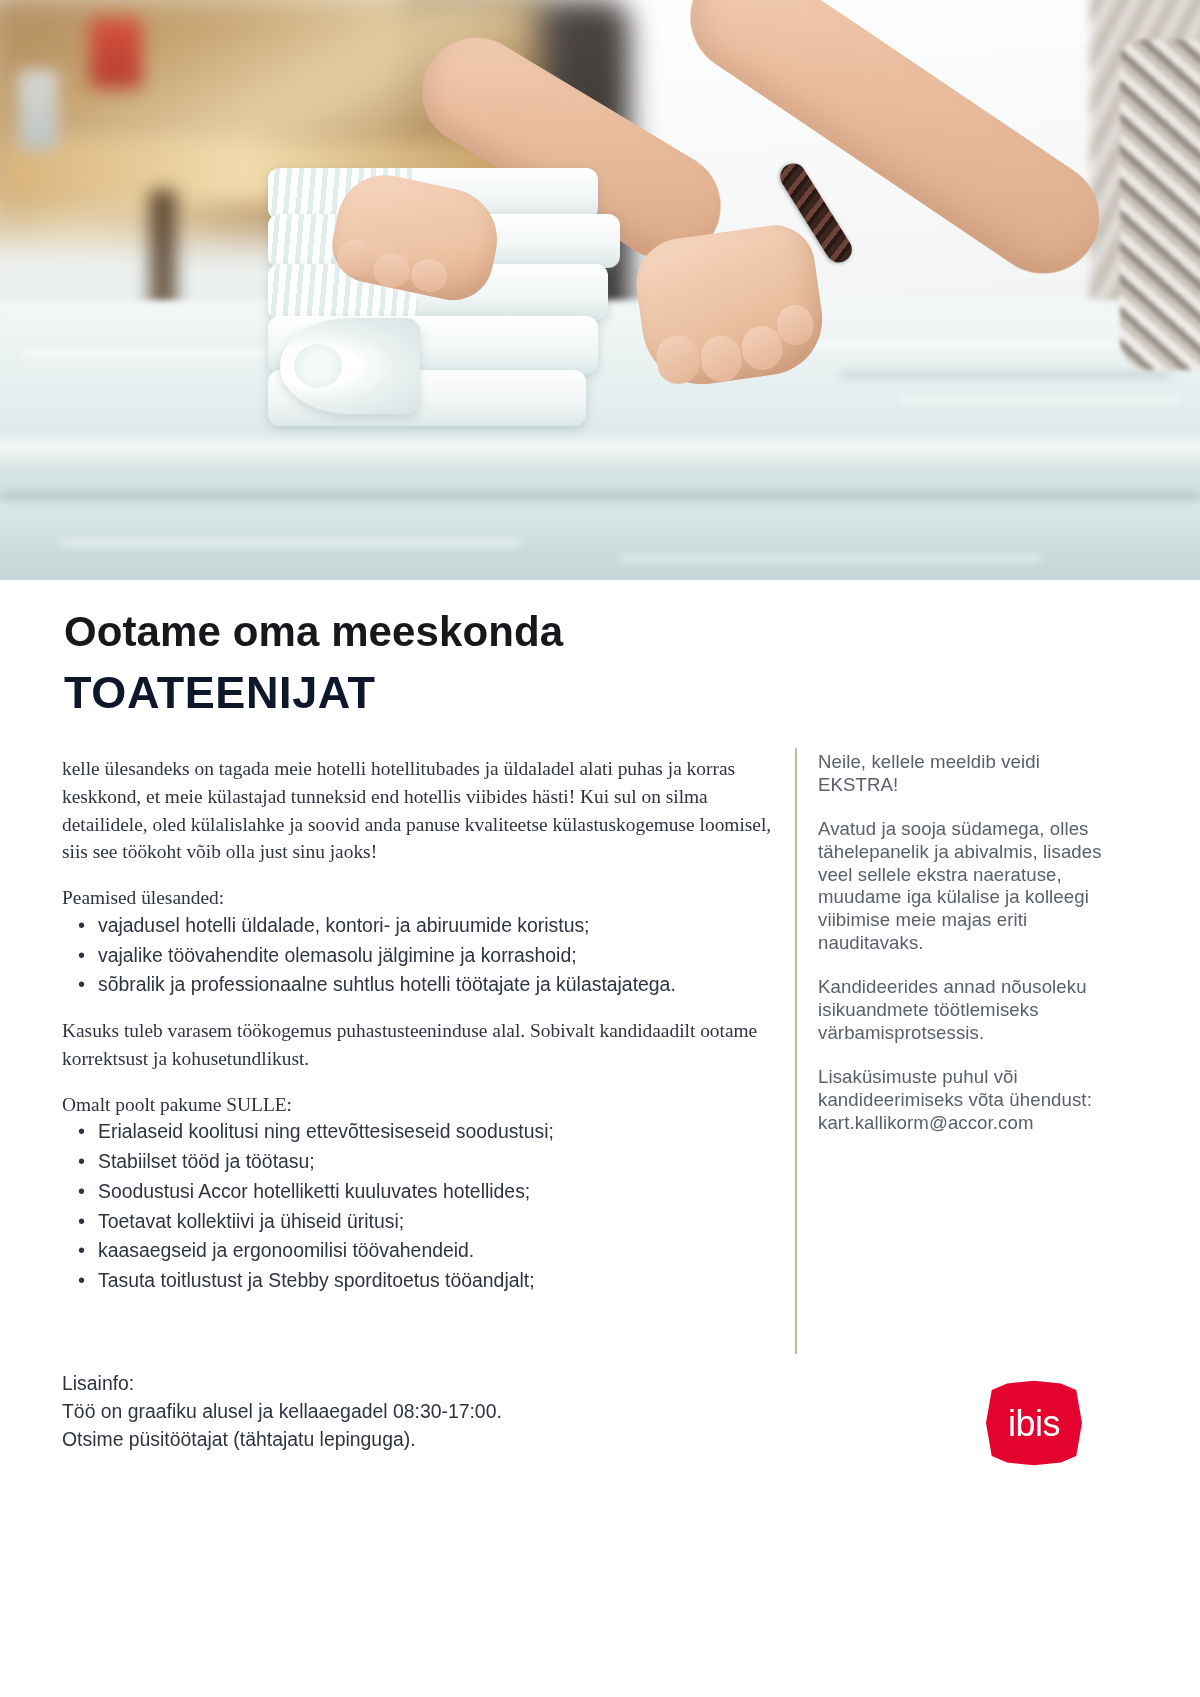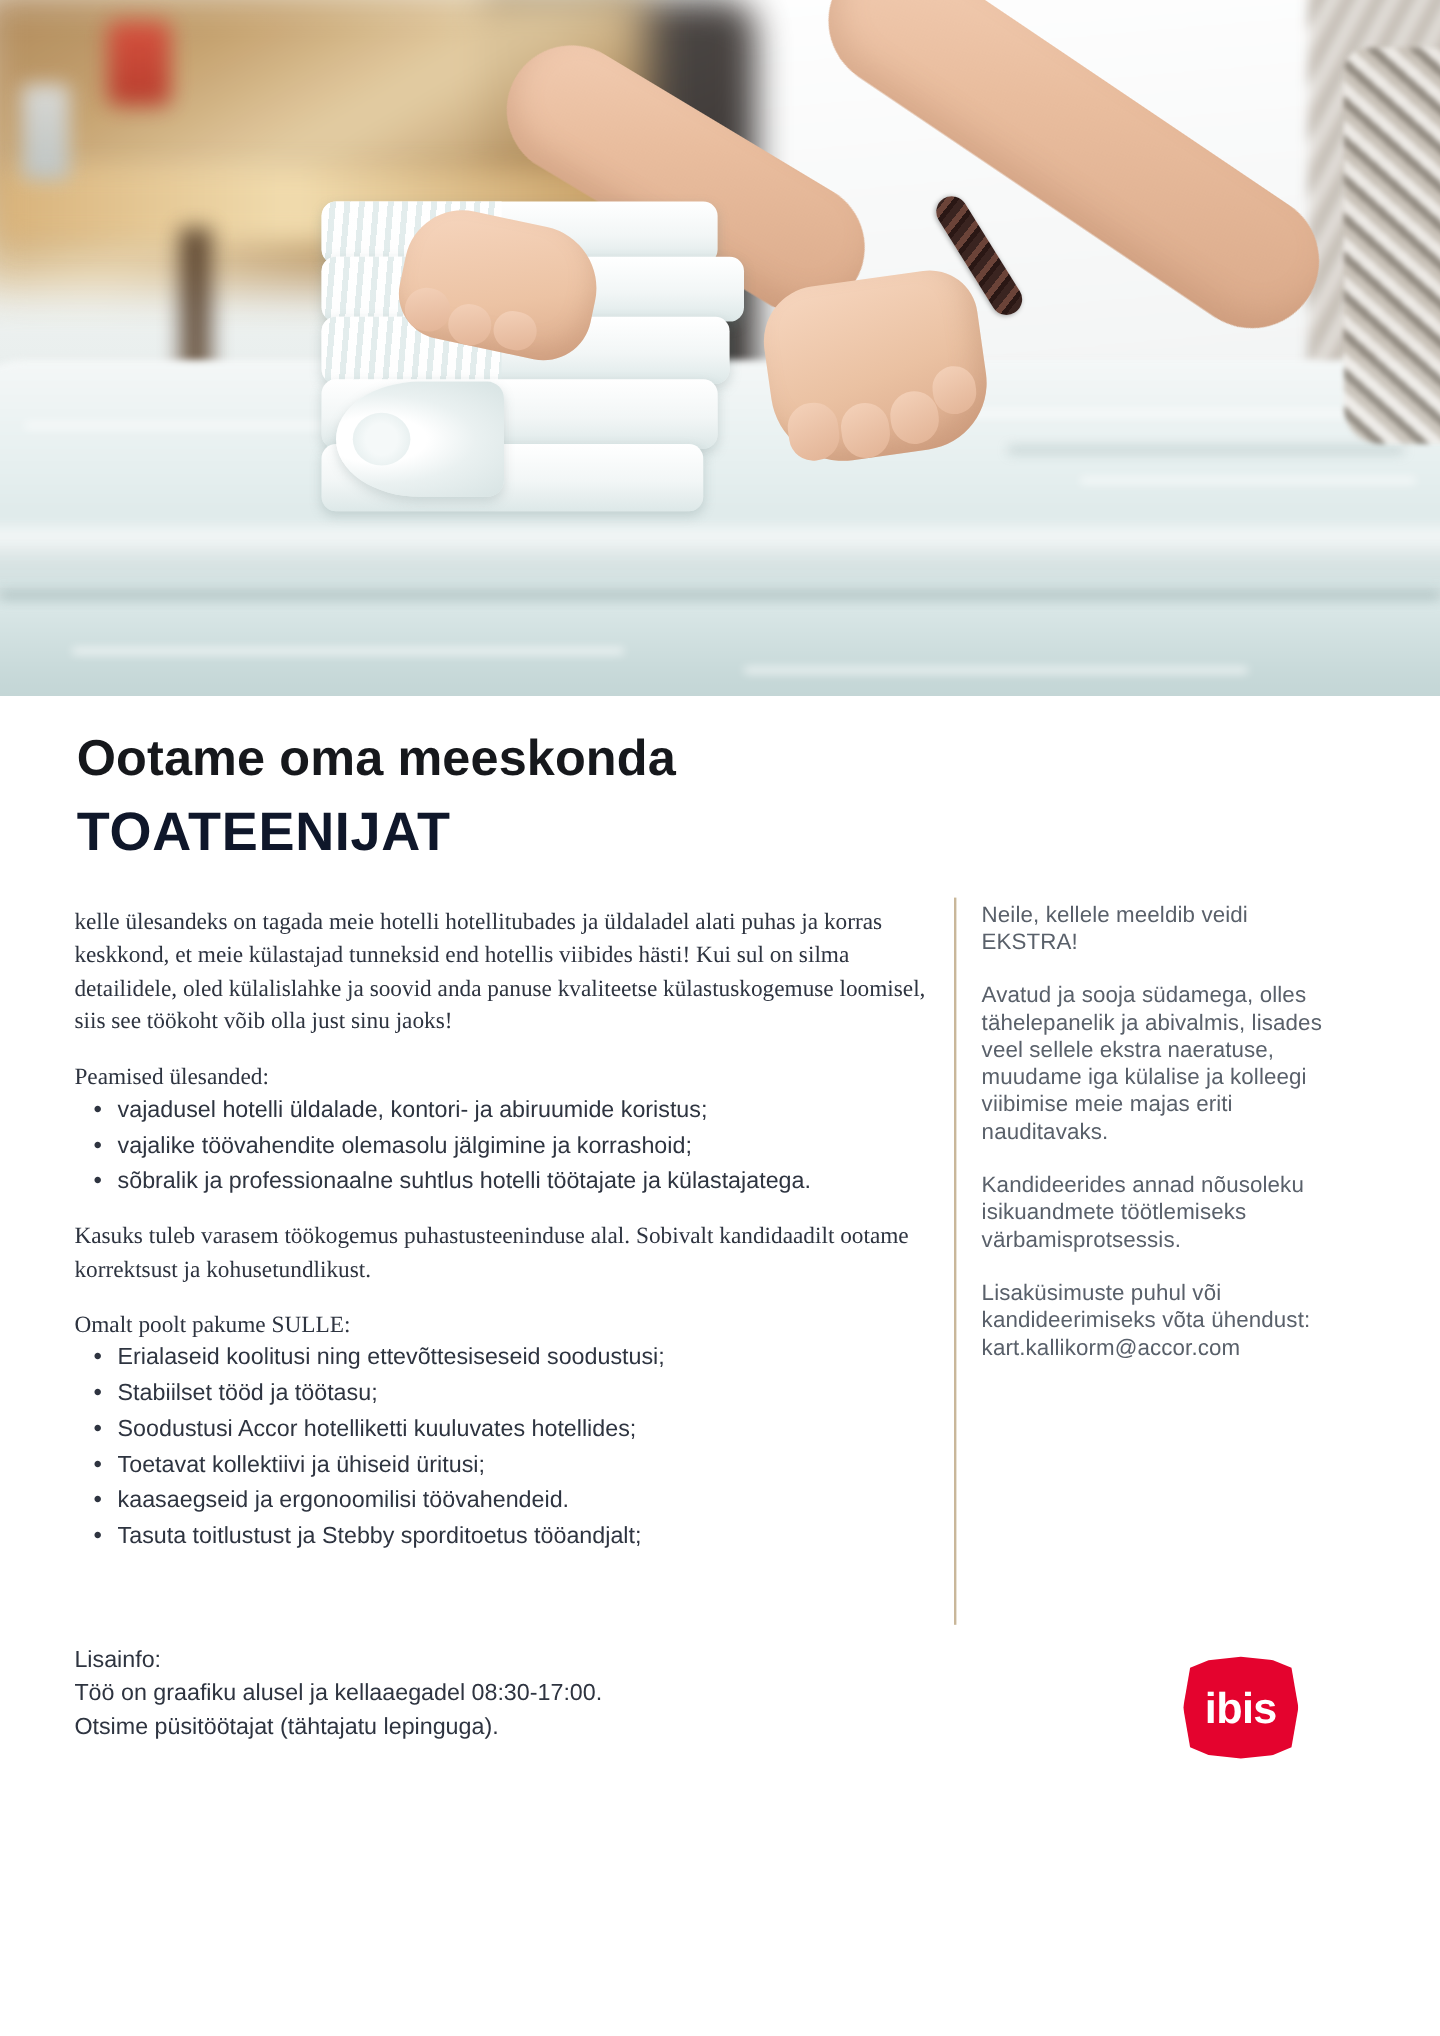--- a/index.html
+++ b/index.html
@@ -233,21 +233,21 @@
     clip-path:polygon(
       6% 14%, 22% 7%, 50% 4%, 78% 7%, 94% 14%,
       97% 32%, 100% 50%, 97% 68%, 94% 86%,
       78% 93%, 50% 96%, 22% 93%, 6% 86%,
       3% 68%, 0% 50%, 3% 32%
     );
   }
   .logo-text {
     position:absolute; inset:0;
     display:flex; align-items:center; justify-content:center;
-    color:#ffffff; font-size:36px; font-weight:700;
+    color:#ffffff; font-size:36px; font-weight:400;
     letter-spacing:-.5px; padding-top:2px;
   }
 </style>
 </head>
 <body>
 
 <div class="hero">
   <div class="hero-sky"></div>
   <div class="h-window"></div>
   <div class="h-curtain"></div>

